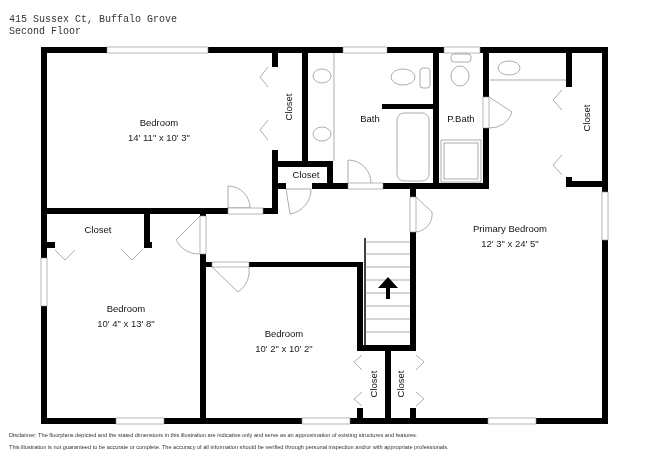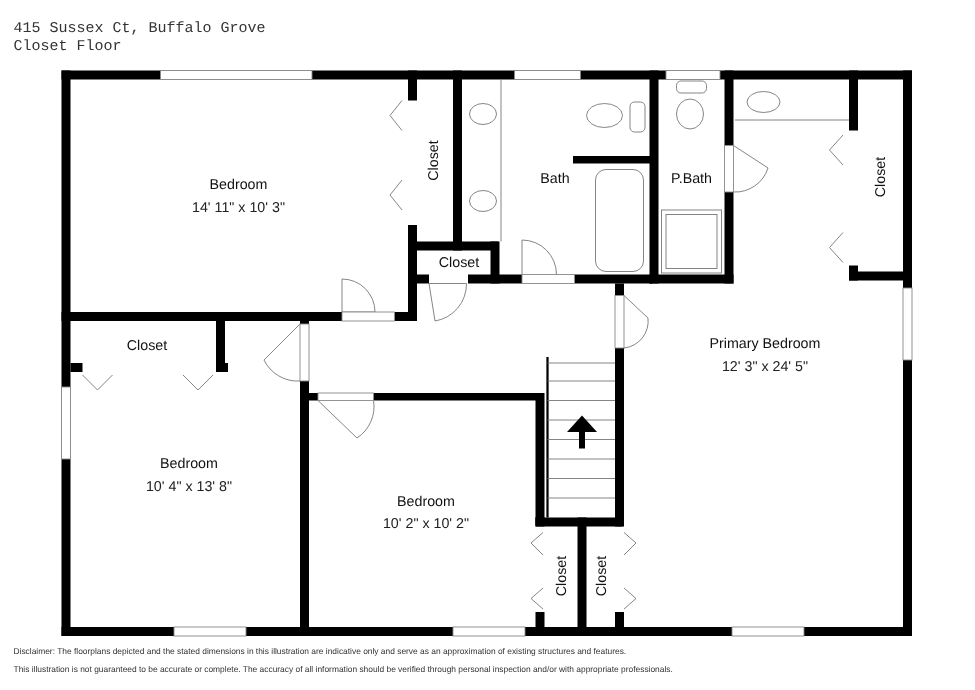--- a/index.html
+++ b/index.html
@@ -10,21 +10,21 @@
   .w{fill:#000;}
   .win{fill:#fff;stroke:#888;stroke-width:0.6;}
   .thin{stroke:#777;stroke-width:0.6;fill:none;}
   .lbl{font-family:"Liberation Sans",sans-serif;font-size:9.5px;fill:#111;text-anchor:middle;}
   .dim{font-family:"Liberation Sans",sans-serif;font-size:9.5px;fill:#222;text-anchor:middle;}
 </style>
 </head>
 <body>
 
 <div class="hdr" style="top:14px">415 Sussex Ct, Buffalo Grove</div>
-<div class="hdr" style="top:26px">Closet Floor</div>
+<div class="hdr" style="top:26px">Second Floor</div>
 
 <svg width="650" height="460" viewBox="0 0 650 460">
 
   <g>
     <rect class="w" x="41" y="47" width="567" height="6"></rect>
     <rect class="w" x="41" y="47" width="6" height="377"></rect>
     <rect class="w" x="41" y="418" width="567" height="6"></rect>
     <rect class="w" x="602" y="47" width="6" height="377"></rect>
   </g>
 

